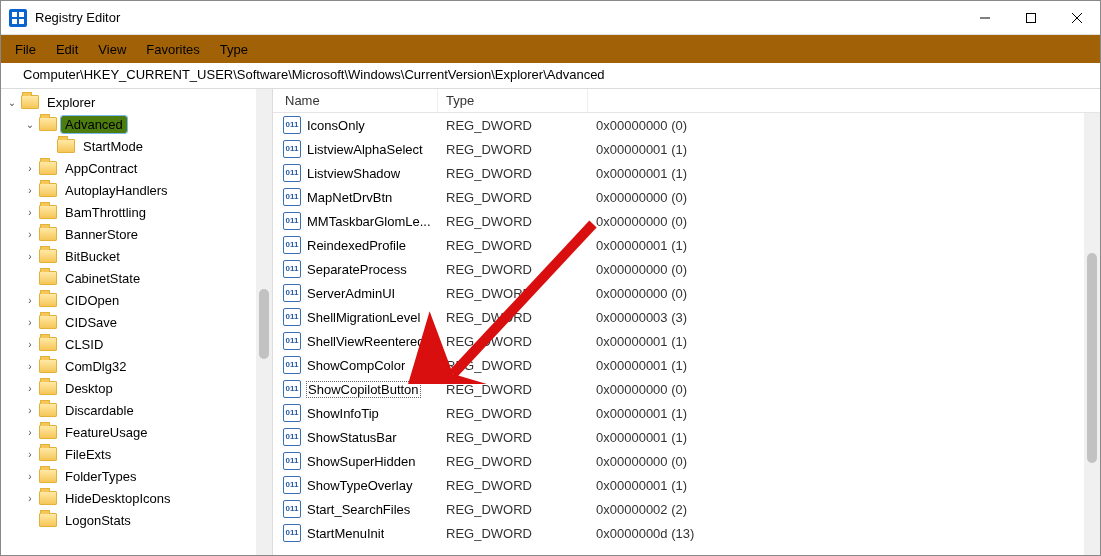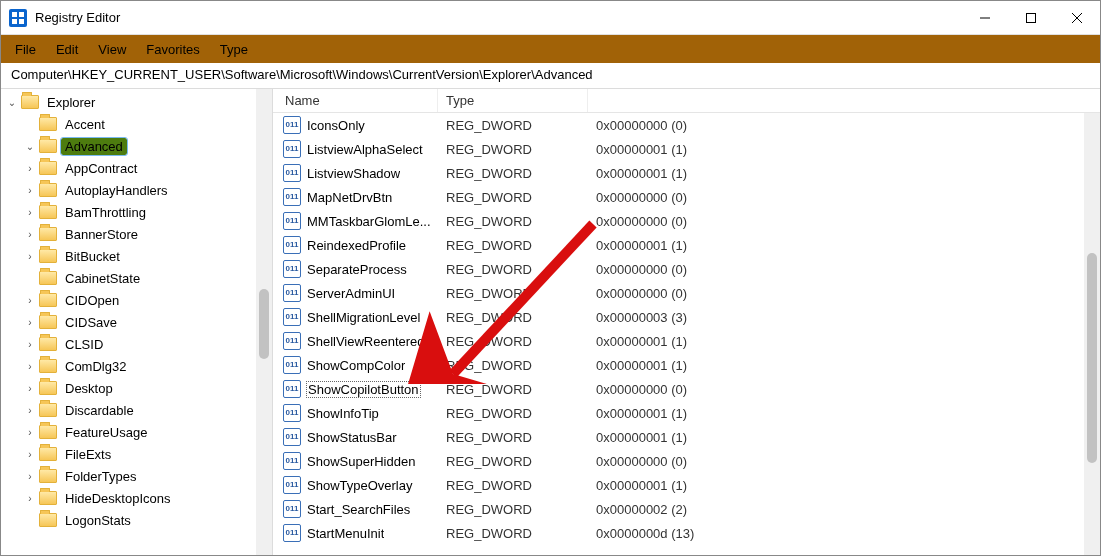--- a/index.html
+++ b/index.html
@@ -58,21 +58,21 @@
       background: #a16207;
     }
     .menu-item {
       padding: 3px 10px;
       font-size: 13px;
       color: #000;
     }
 
     .address-bar {
       height: 26px;
-      padding: 4px 10px 6px 10px;
+      padding: 4px 10px 6px 22px;
       font-size: 13px;
       color: #000;
       border-bottom: 1px solid #dcdcdc;
     }
 
     .split {
       flex: 1;
       display: flex;
       min-height: 0;
     }
@@ -271,29 +271,29 @@
 
 <div class="address-bar">Computer\HKEY_CURRENT_USER\Software\Microsoft\Windows\CurrentVersion\Explorer\Advanced</div>
 
 <div class="split">
   <div class="tree-pane" id="tree-pane">
     <div class="tree-row" style="padding-left: 4px;">
         <span class="chev ">⌄</span>
         <span class="folder-icon"></span>
         <span class="tree-label">Explorer</span>
       </div>
-      <div class="tree-row" style="padding-left: 22px;">
-        <span class="chev none">·</span>
-        <span class="folder-icon"></span>
-        <span class="tree-label">Accent</span>
-      </div>
       <div class="tree-row selected" style="padding-left: 22px;">
         <span class="chev ">⌄</span>
         <span class="folder-icon"></span>
         <span class="tree-label">Advanced</span>
+      </div>
+      <div class="tree-row" style="padding-left: 40px;">
+        <span class="chev none">·</span>
+        <span class="folder-icon"></span>
+        <span class="tree-label">StartMode</span>
       </div>
       <div class="tree-row" style="padding-left: 22px;">
         <span class="chev ">›</span>
         <span class="folder-icon"></span>
         <span class="tree-label">AppContract</span>
       </div>
       <div class="tree-row" style="padding-left: 22px;">
         <span class="chev ">›</span>
         <span class="folder-icon"></span>
         <span class="tree-label">AutoplayHandlers</span>

